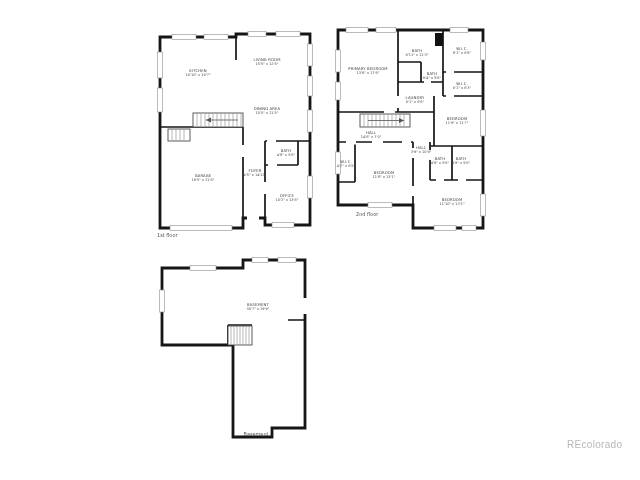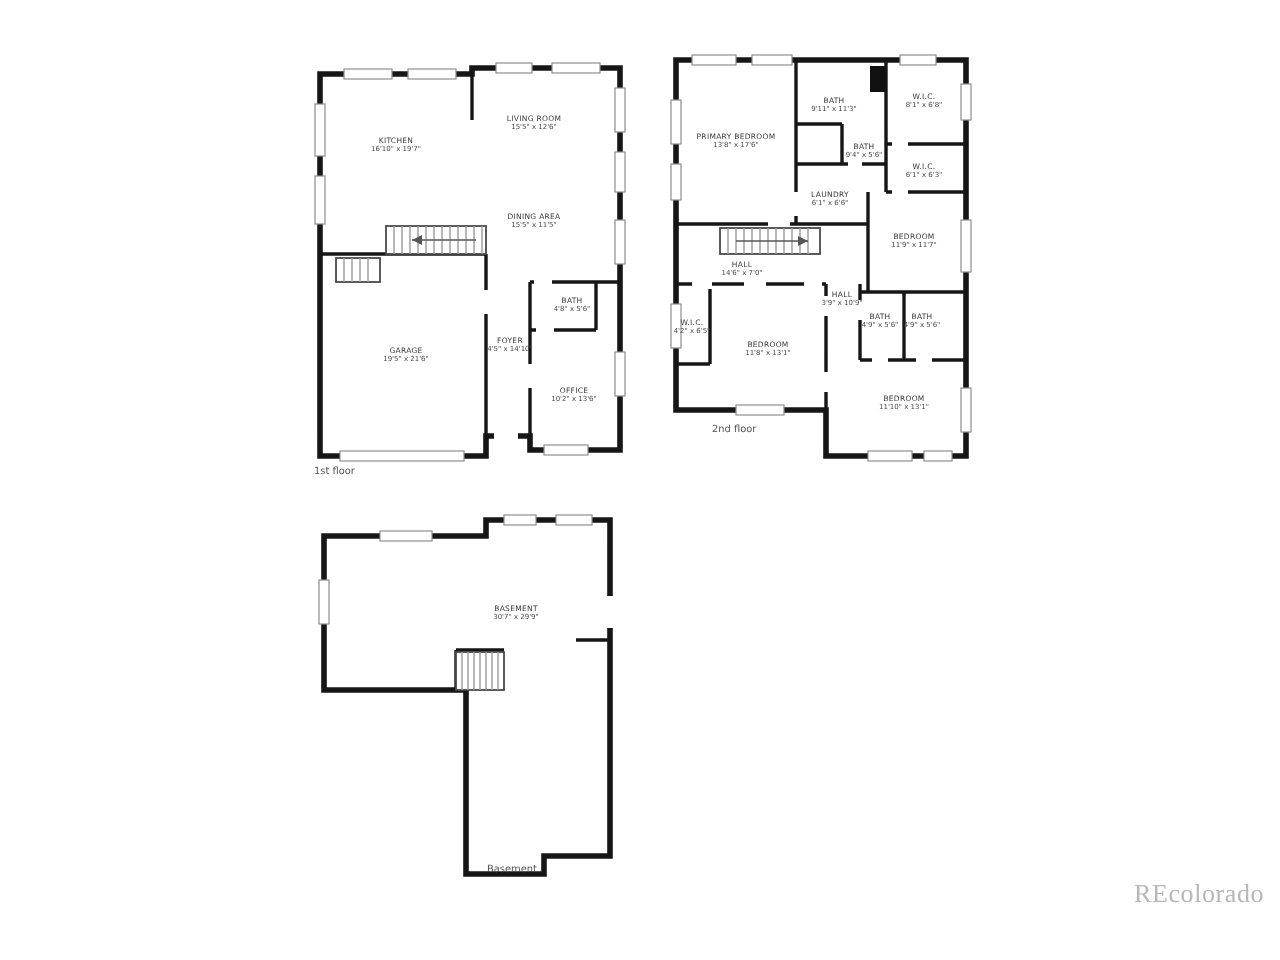--- a/index.html
+++ b/index.html
@@ -25,22 +25,22 @@
   .room-dims{font-size:7px;color:#4a4a4a;}
   .floor-caption{
     position:absolute;font-size:9px;color:#555555;
     transform:scale(0.55);transform-origin:left top;white-space:nowrap;
   }
   .floor-caption.centered{
     width:120px;text-align:center;transform-origin:center top;
   }
   #watermark{
     position:absolute;left:567px;top:439px;
-    font-family:Liberation Serif, serif;
-    font-size:13px;color:#b8b8b8;letter-spacing:0.3px;white-space:nowrap;
+    font-family:Liberation Sans, sans-serif;
+    font-size:10px;color:#b8b8b8;letter-spacing:0.3px;white-space:nowrap;
   }
 </style>
 </head>
 <body>
 
 <div id="stage">
 
   <svg id="plan-svg" width="640" height="480" viewBox="0 0 640 480">
 
     <g>

